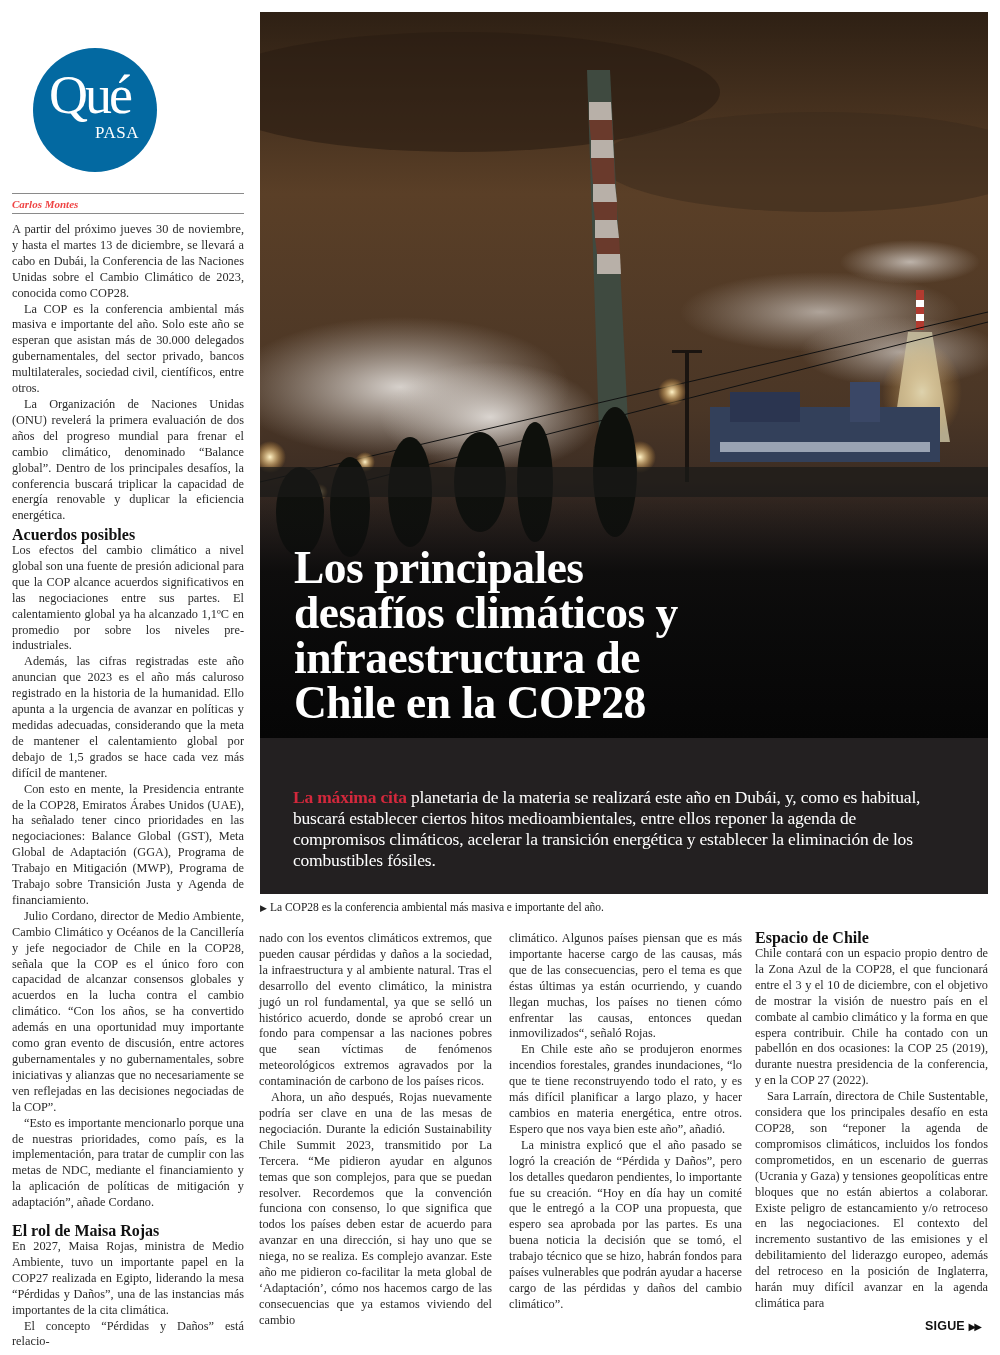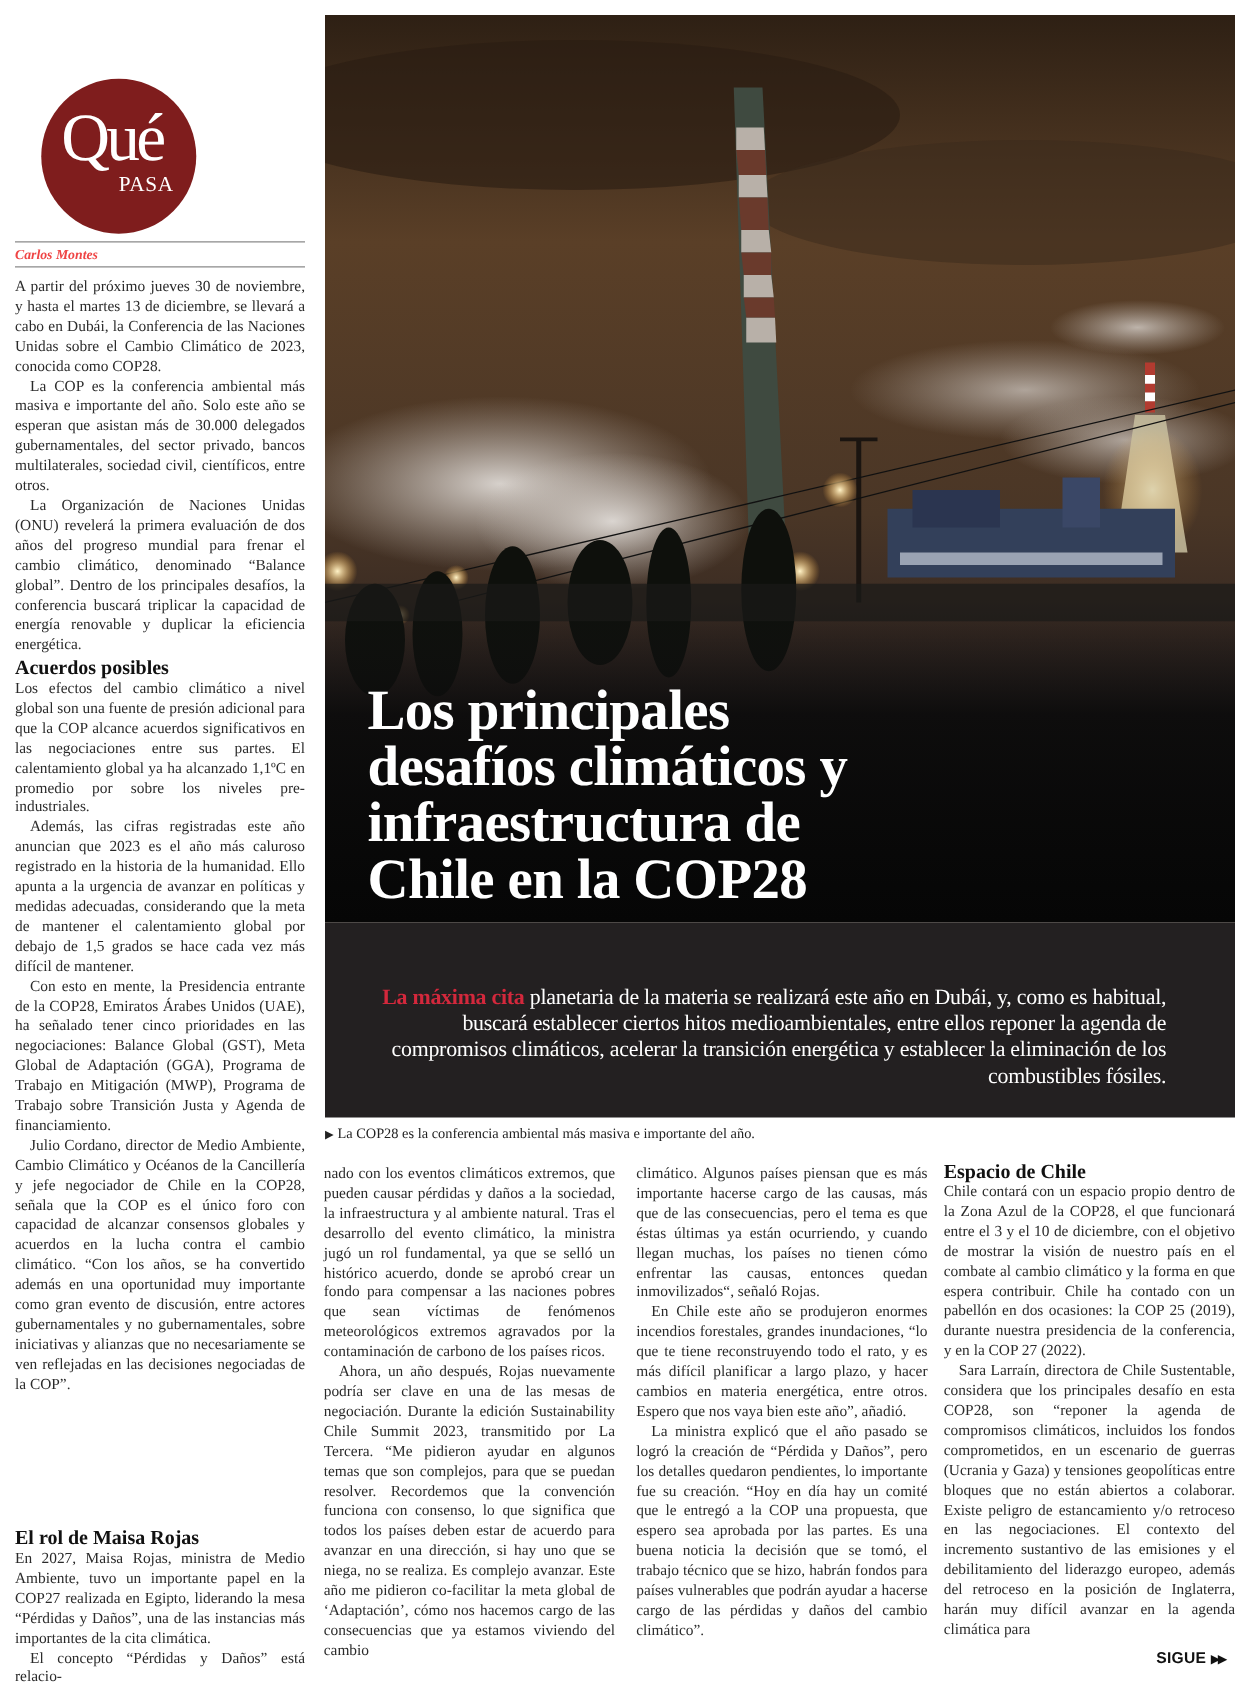--- a/index.html
+++ b/index.html
@@ -1,20 +1,20 @@
 <!DOCTYPE html>
 <html><head>
 <meta charset="utf-8">
 <style>
   * { box-sizing: border-box; margin: 0; padding: 0; }
   html, body { width: 1000px; height: 1355px; background: #ffffff; overflow: hidden; }
   body { position: relative; font-family: "Liberation Serif", "DejaVu Serif", serif; color: #1f1f1f; }
 
   
-  .logo { position: absolute; left: 33px; top: 63px; width: 124px; height: 124px; border-radius: 50%; background: #7f1d1d; }
+  .logo { position: absolute; left: 33px; top: 48px; width: 124px; height: 124px; border-radius: 50%; background: #0369a1; }
   .logo-que { position: absolute; left: 16px; top: 20px; font-family: "Liberation Serif", serif; font-size: 54px; color: #ffffff; letter-spacing: -3px; line-height: 1; }
   .logo-pasa { position: absolute; left: 62px; top: 76px; font-family: "Liberation Serif", serif; font-size: 17px; color: #ffffff; letter-spacing: 0.5px; line-height: 1; }
 
   
   .byline { position: absolute; left: 12px; top: 193px; width: 232px; height: 21px; border-top: 1px solid #8a8a8a; border-bottom: 1px solid #8a8a8a; font-style: italic; font-weight: bold; font-size: 11px; line-height: 20px; color: #ef4444; }
 
   
   .col { position: absolute; font-size: 12.3px; line-height: 15.9px; text-align: justify; hyphens: manual; color: #2a2a2a; }
   .col p { text-indent: 0; }
   .col p + p { text-indent: 12px; }
@@ -29,21 +29,21 @@
 
   
   .photo { position: absolute; left: 260px; top: 12px; width: 728px; height: 726px; overflow: hidden; background: #3a2a1c; }
   .photo svg { display: block; }
 
   
   .headline { position: absolute; left: 294px; top: 545px; width: 640px; font-family: "Liberation Serif", serif; font-size: 45.5px; line-height: 45px; color: #ffffff; letter-spacing: -0.5px; }
 
   
   .dek { position: absolute; left: 260px; top: 738px; width: 728px; height: 156px; background: #232021; }
-  .dek-text { position: absolute; left: 33px; top: 49px; width: 640px; font-size: 17.5px; line-height: 21px; color: #ffffff; letter-spacing: -0.2px; text-align: right; }
+  .dek-text { position: absolute; left: 33px; top: 49px; width: 640px; font-size: 17.5px; line-height: 21px; color: #ffffff; letter-spacing: -0.2px; }
   .dek-lead { color: #d3283c; font-weight: bold; }
 
   
   .caption { position: absolute; left: 260px; top: 900px; font-size: 11.5px; line-height: 14px; color: #222; }
   .caption-arrow { font-size: 9px; margin-right: 3px; }
 
   
   .sigue { position: absolute; left: 925px; top: 1319px; font-family: "Liberation Sans", "DejaVu Sans", sans-serif; font-weight: bold; font-size: 12.5px; color: #111; letter-spacing: 0.2px; }
 </style>
 </head>
@@ -61,20 +61,21 @@
   <p>La COP es la conferencia ambiental más masiva e importante del año. Solo este año se esperan que asistan más de 30.000 delegados gubernamentales, del sector privado, bancos multilaterales, sociedad civil, científicos, entre otros.</p>
   <p>La Organización de Naciones Unidas (ONU) revelerá la primera evaluación de dos años del progreso mundial para frenar el cambio climático, denominado “Balance global”. Dentro de los principales desafíos, la conferencia buscará triplicar la capacidad de energía renovable y duplicar la eficiencia energética.</p>
 </div>
 
 <div class="col col1b">
   <h3 style="margin-top:13px">Acuerdos posibles</h3>
   <p>Los efectos del cambio climático a nivel global son una fuente de presión adicional para que la COP alcance acuerdos significativos en las negociaciones entre sus partes. El calentamiento global ya ha alcanzado 1,1ºC en promedio por sobre los niveles pre-industriales.</p>
   <p>Además, las cifras registradas este año anuncian que 2023 es el año más caluroso registrado en la historia de la humanidad. Ello apunta a la urgencia de avanzar en políticas y medidas adecuadas, considerando que la meta de mantener el calentamiento global por debajo de 1,5 grados se hace cada vez más difícil de mantener.</p>
   <p>Con esto en mente, la Presidencia entrante de la COP28, Emiratos Árabes Unidos (UAE), ha señalado tener cinco prioridades en las negociaciones: Balance Global (GST), Meta Global de Adaptación (GGA), Programa de Trabajo en Mitigación (MWP), Programa de Trabajo sobre Transición Justa y Agenda de financiamiento.</p>
   <p>Julio Cordano, director de Medio Ambiente, Cambio Climático y Océanos de la Cancillería y jefe negociador de Chile en la COP28, señala que la COP es el único foro con capacidad de alcanzar consensos globales y acuerdos en la lucha contra el cambio climático. “Con los años, se ha convertido además en una oportunidad muy importante como gran evento de discusión, entre actores gubernamentales y no gubernamentales, sobre iniciativas y alianzas que no necesariamente se ven reflejadas en las decisiones negociadas de la COP”.</p>
+  <p>“Esto es importante mencionarlo porque una de nuestras prioridades, como país, es la implementación, para tratar de cumplir con las metas de NDC, mediante el financiamiento y la aplicación de políticas de mitigación y adaptación”, añade Cordano.</p>
 </div>
 
 <div class="col col1c">
   <h3 style="margin-top:18px">El rol de Maisa Rojas</h3>
   <p>En 2027, Maisa Rojas, ministra de Medio Ambiente, tuvo un importante papel en la COP27 realizada en Egipto, liderando la mesa “Pérdidas y Daños”, una de las instancias más importantes de la cita climática.</p>
   <p>El concepto “Pérdidas y Daños” está relacio-</p>
 </div>
 
 <div class="photo">
   <svg width="728" height="726" viewBox="0 0 728 726">

